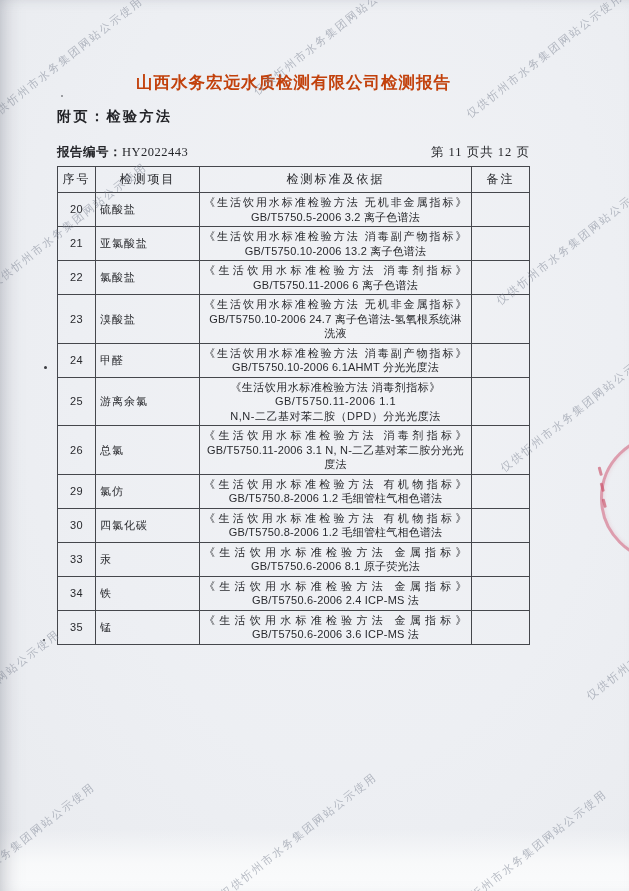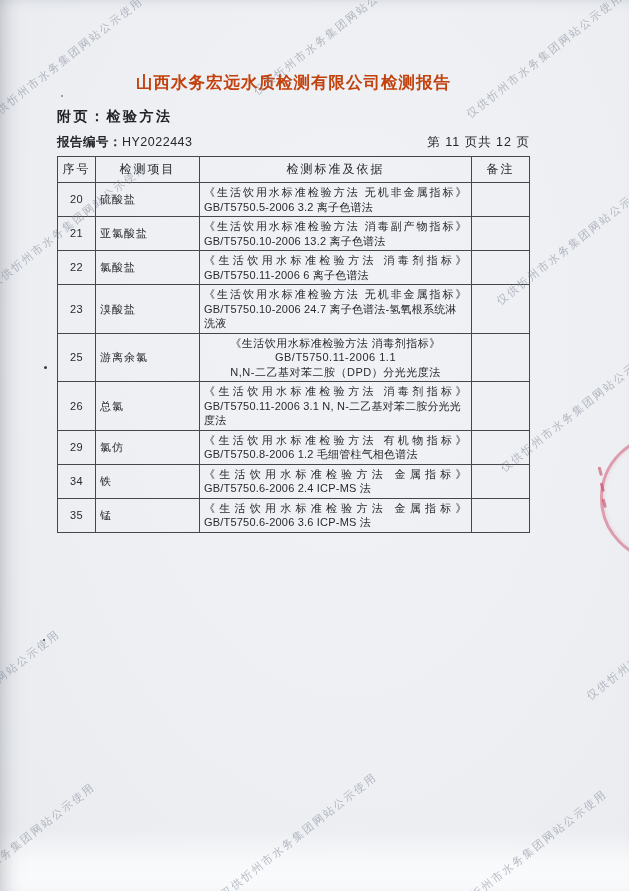--- a/index.html
+++ b/index.html
@@ -23,43 +23,43 @@
   
   .sheet{position:absolute;left:57px;top:0;width:473px;z-index:2;}
   .doc-title{
     margin:72px 0 0 0;text-align:center;
     font-size:16.5px;font-weight:bold;letter-spacing:1px;color:#c2410c;
   }
   .doc-subtitle{
     margin-top:14px;font-size:14px;font-weight:bold;letter-spacing:2.5px;color:#212226;
   }
   .meta-row{
-    margin-top:8px;display:flex;justify-content:space-between;align-items:flex-end;
-    font-size:12.5px;color:#26272b;
+    margin-top:18px;display:flex;justify-content:space-between;align-items:flex-end;
+    font-size:12.5px;color:#26272b;font-family:Liberation Serif, serif;
   }
   .meta-left{letter-spacing:.5px;font-weight:bold;}
   .meta-left .val{font-weight:normal;letter-spacing:.5px;}
   .meta-right{letter-spacing:1px;}
   
   table.methods{
     margin-top:5px;width:100%;border-collapse:collapse;table-layout:fixed;
     font-size:11px;color:#292a2e;
   }
   table.methods th,table.methods td{
     border:1px solid #45474c;vertical-align:middle;
     padding:2px 4px;line-height:14.5px;
   }
   table.methods th{
     font-weight:normal;letter-spacing:2px;height:21px;text-align:center;font-size:12px;
   }
   td.c-no{text-align:center;letter-spacing:.5px;}
   td.c-item{text-align:left;letter-spacing:1px;}
   td.c-method{padding:2px 5px;word-break:break-all;}
   td.c-method .std-line{text-align:justify;text-align-last:justify;letter-spacing:.5px;}
-  td.c-method .gb-line{letter-spacing:.2px;}
+  td.c-method .gb-line{letter-spacing:.2px;text-align:center;}
   tr.center-row td.c-method .std-line,
   tr.center-row td.c-method .gb-line{text-align:center;text-align-last:center;letter-spacing:.5px;}
   
   .wm{
     position:absolute;z-index:3;white-space:nowrap;pointer-events:none;
     font-size:11px;letter-spacing:2px;color:rgba(122,131,146,.52);
     transform:rotate(-38deg);transform-origin:0 50%;
   }
   
   .seal-arc{
@@ -163,20 +163,29 @@
         </tr>
         <tr>
           <td class="c-no">23</td>
           <td class="c-item">溴酸盐</td>
           <td class="c-method">
             <div class="std-line">《生活饮用水标准检验方法 无机非金属指标》</div>
             <div class="gb-line">GB/T5750.10-2006  24.7 离子色谱法-氢氧根系统淋洗液</div>
           </td>
           <td class="c-remark"></td>
         </tr>
+        <tr>
+          <td class="c-no">24</td>
+          <td class="c-item">甲醛</td>
+          <td class="c-method">
+            <div class="std-line">《生活饮用水标准检验方法 消毒副产物指标》</div>
+            <div class="gb-line">GB/T5750.10-2006  6.1AHMT 分光光度法</div>
+          </td>
+          <td class="c-remark"></td>
+        </tr>
         <tr class="center-row">
           <td class="c-no">25</td>
           <td class="c-item">游离余氯</td>
           <td class="c-method">
             <div class="std-line">《生活饮用水标准检验方法 消毒剂指标》</div>
             <div class="gb-line">GB/T5750.11-2006 1.1</div>
             <div class="gb-line">N,N-二乙基对苯二胺（DPD）分光光度法</div>
           </td>
           <td class="c-remark"></td>
         </tr>
@@ -192,20 +201,38 @@
         <tr>
           <td class="c-no">29</td>
           <td class="c-item">氯仿</td>
           <td class="c-method">
             <div class="std-line">《生活饮用水标准检验方法 有机物指标》</div>
             <div class="gb-line">GB/T5750.8-2006  1.2 毛细管柱气相色谱法</div>
           </td>
           <td class="c-remark"></td>
         </tr>
         <tr>
+          <td class="c-no">30</td>
+          <td class="c-item">四氯化碳</td>
+          <td class="c-method">
+            <div class="std-line">《生活饮用水标准检验方法 有机物指标》</div>
+            <div class="gb-line">GB/T5750.8-2006  1.2 毛细管柱气相色谱法</div>
+          </td>
+          <td class="c-remark"></td>
+        </tr>
+        <tr>
+          <td class="c-no">33</td>
+          <td class="c-item">汞</td>
+          <td class="c-method">
+            <div class="std-line">《生活饮用水标准检验方法 金属指标》</div>
+            <div class="gb-line">GB/T5750.6-2006  8.1 原子荧光法</div>
+          </td>
+          <td class="c-remark"></td>
+        </tr>
+        <tr>
           <td class="c-no">34</td>
           <td class="c-item">铁</td>
           <td class="c-method">
             <div class="std-line">《生活饮用水标准检验方法 金属指标》</div>
             <div class="gb-line">GB/T5750.6-2006  2.4 ICP-MS 法</div>
           </td>
           <td class="c-remark"></td>
         </tr>
         <tr>
           <td class="c-no">35</td>

